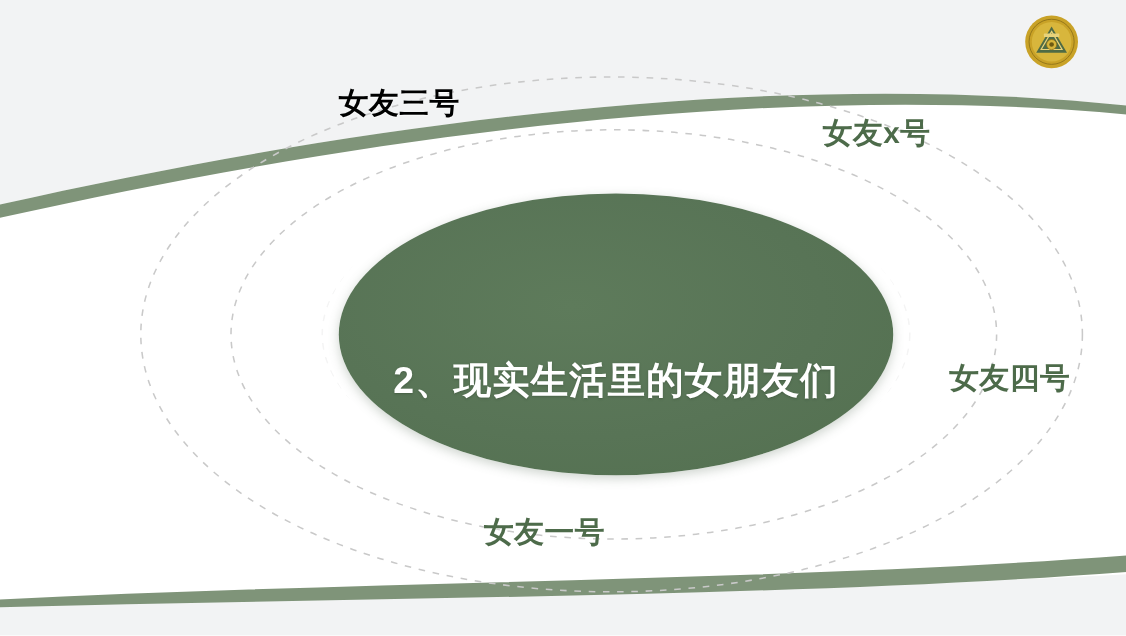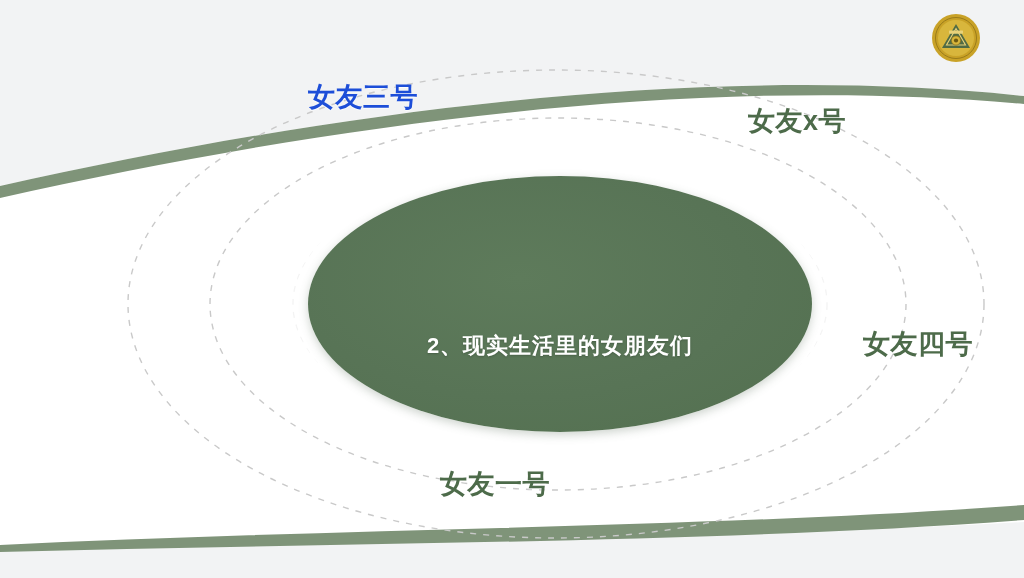--- a/index.html
+++ b/index.html
@@ -62,40 +62,40 @@
     height: 256px;
     border-radius: 50%;
     background: radial-gradient(ellipse at 42% 40%, #5e7b5b 0%, #587456 55%, #53704f 100%);
     box-shadow: 0 3px 10px rgba(90,110,88,0.30);
     display: flex;
     align-items: center;
     justify-content: center;
   }
   .core-title {
     color: #ffffff;
-    font-size: 22px;
+    font-size: 34px;
     font-weight: bold;
     letter-spacing: 1px;
     white-space: nowrap;
     text-shadow: 0 1px 2px rgba(40,55,40,0.35);
     line-height: 1;
     margin-top: 84px;
   }
 
   
   .orbit-label {
     position: absolute;
     font-size: 27px;
     font-weight: bold;
     white-space: nowrap;
     line-height: 1;
     letter-spacing: 0.5px;
   }
   .lbl-green { color: #4d6b4a; text-shadow: 0 1px 1px rgba(255,255,255,0.8); }
-  .lbl-gray  { color: #1d4ed8; text-shadow: 0 1px 1px rgba(255,255,255,0.8); }
+  .lbl-gray  { color: #000000; text-shadow: 0 1px 1px rgba(255,255,255,0.8); font-family: Liberation Mono, monospace; }
 
   .pos-three { left: 308px; top: 84px; }
   .pos-x     { left: 748px; top: 108px; }
   .pos-two   { left: 139px; top: 303px; }
   .pos-four  { left: 863px; top: 331px; text-align: right; }
   .pos-one   { left: 440px; top: 471px; }
 
   
   .logo {
     position: absolute;

